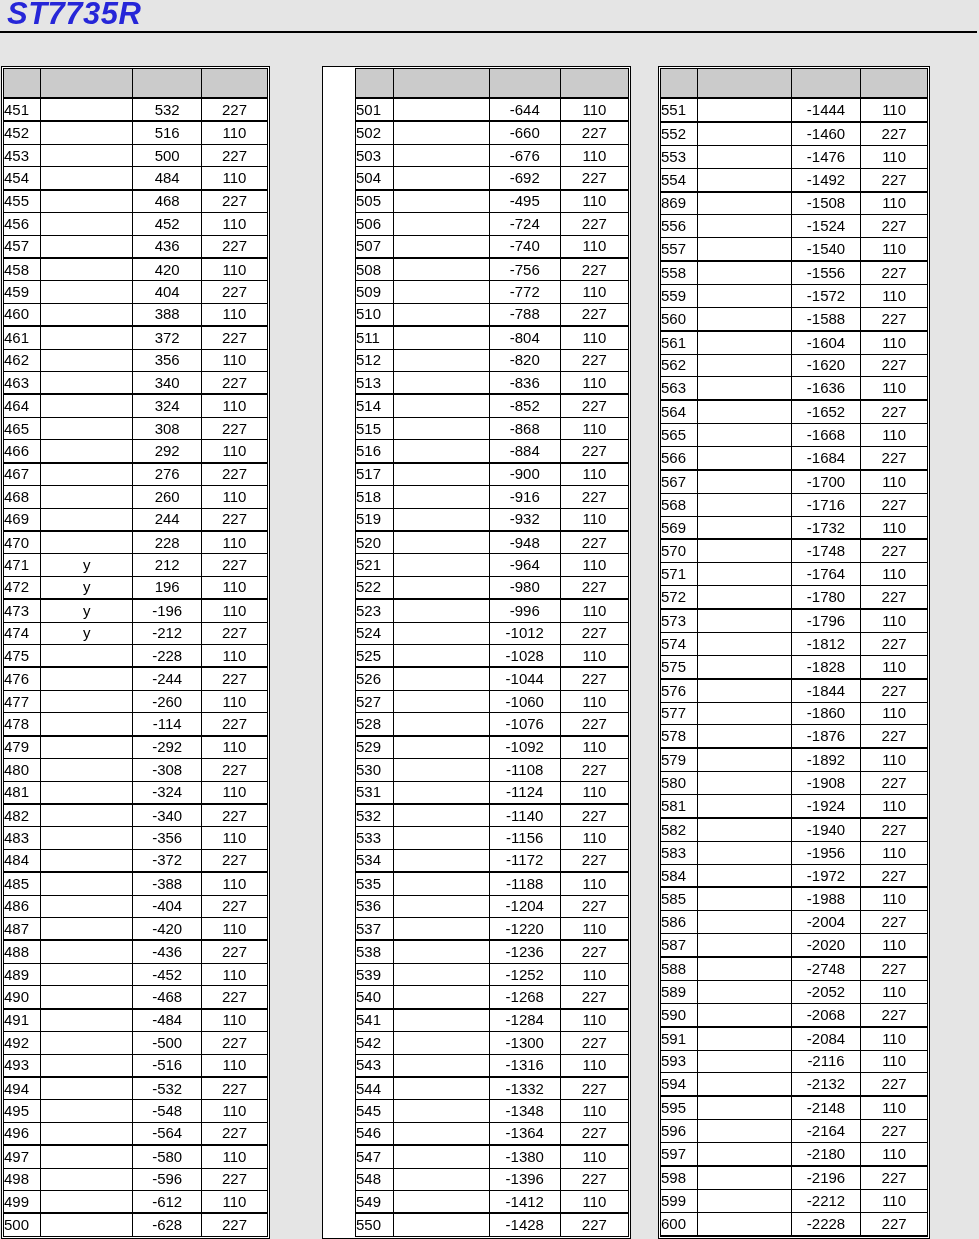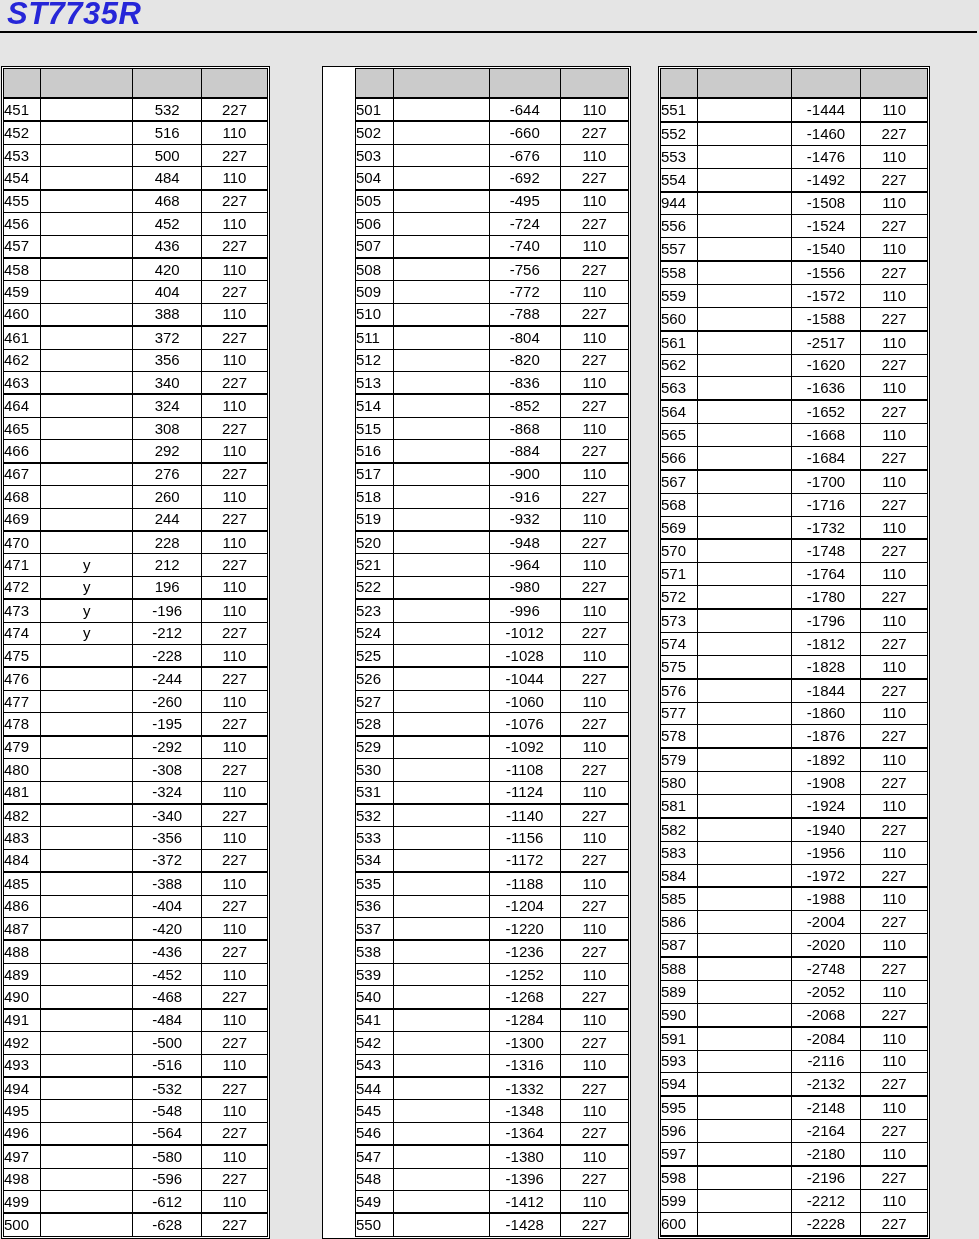--- a/index.html
+++ b/index.html
@@ -255,21 +255,21 @@
           </tr>
           <tr>
             <td class="c0">477</td>
             <td class="c1"></td>
             <td class="c2">-260</td>
             <td class="c3">110</td>
           </tr>
           <tr>
             <td class="c0">478</td>
             <td class="c1"></td>
-            <td class="c2">-195</td>
+            <td class="c2">-114</td>
             <td class="c3">227</td>
           </tr>
           <tr>
             <td class="c0">479</td>
             <td class="c1"></td>
             <td class="c2">-292</td>
             <td class="c3">110</td>
           </tr>
           <tr>
             <td class="c0">480</td>
@@ -757,21 +757,21 @@
             <td class="c2">-1476</td>
             <td class="c3">110</td>
           </tr>
           <tr>
             <td class="c0">554</td>
             <td class="c1"></td>
             <td class="c2">-1492</td>
             <td class="c3">227</td>
           </tr>
           <tr>
-            <td class="c0">944</td>
+            <td class="c0">869</td>
             <td class="c1"></td>
             <td class="c2">-1508</td>
             <td class="c3">110</td>
           </tr>
           <tr>
             <td class="c0">556</td>
             <td class="c1"></td>
             <td class="c2">-1524</td>
             <td class="c3">227</td>
           </tr>
@@ -795,21 +795,21 @@
           </tr>
           <tr>
             <td class="c0">560</td>
             <td class="c1"></td>
             <td class="c2">-1588</td>
             <td class="c3">227</td>
           </tr>
           <tr>
             <td class="c0">561</td>
             <td class="c1"></td>
-            <td class="c2">-2517</td>
+            <td class="c2">-1604</td>
             <td class="c3">110</td>
           </tr>
           <tr>
             <td class="c0">562</td>
             <td class="c1"></td>
             <td class="c2">-1620</td>
             <td class="c3">227</td>
           </tr>
           <tr>
             <td class="c0">563</td>

